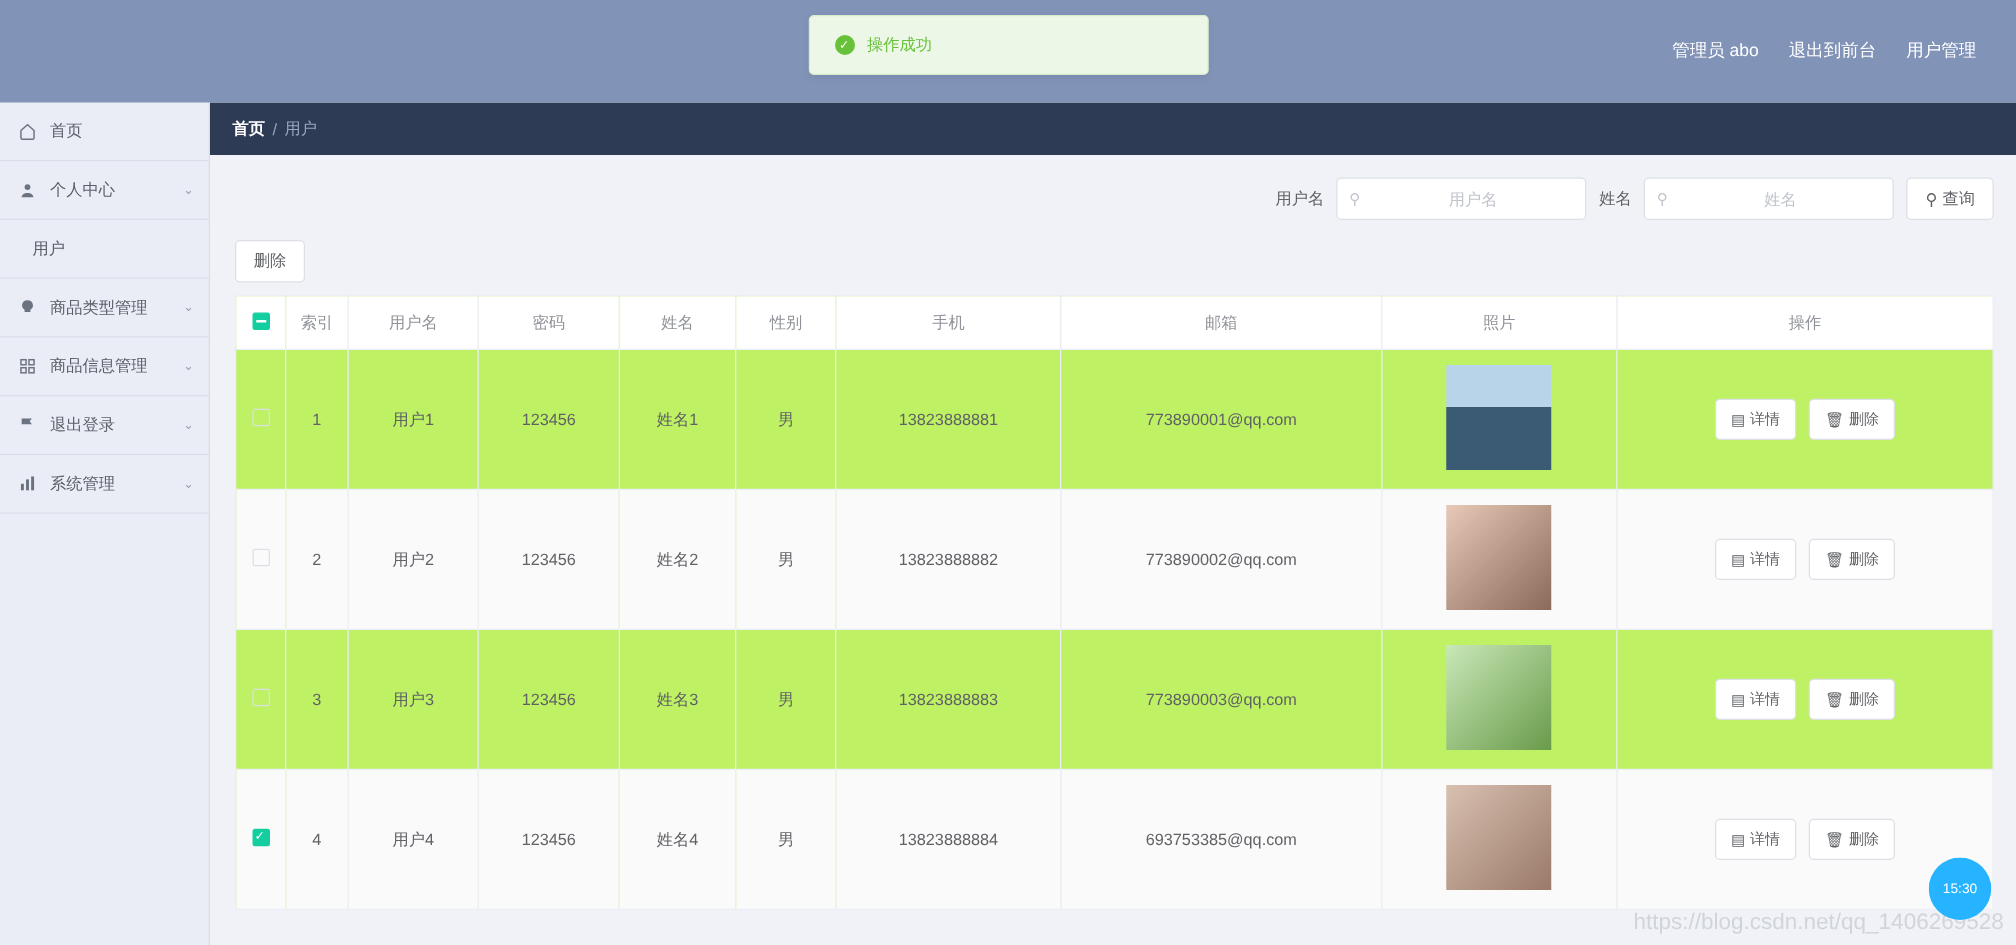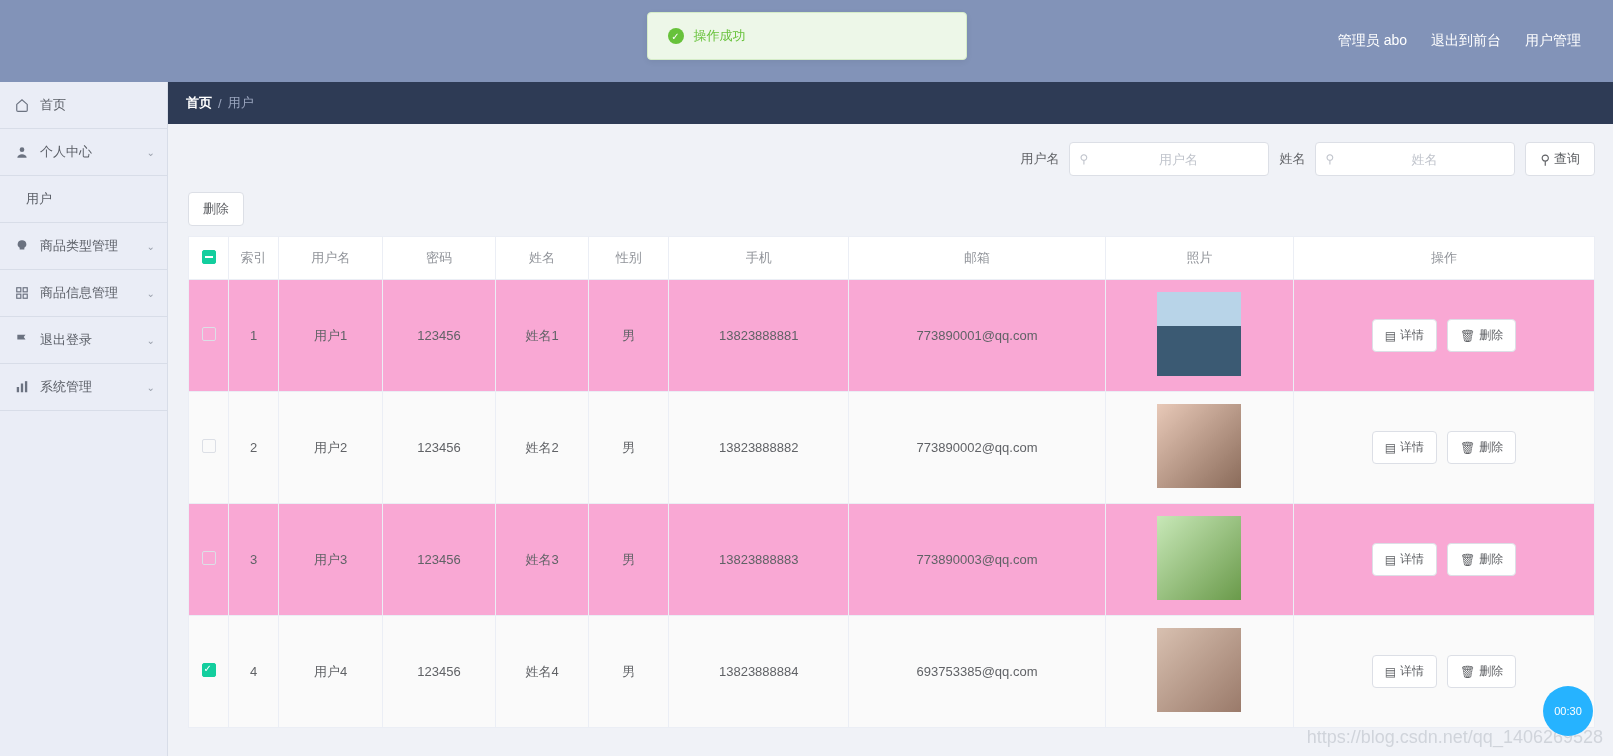--- a/index.html
+++ b/index.html
@@ -21,21 +21,21 @@
 .breadcrumb .sep { color: #9aa5be; }
 .breadcrumb .current { color: #9aa5be; }
 .filters { display: flex; justify-content: flex-end; align-items: center; gap: 10px; margin-bottom: 16px; }
 .filters label { font-size: 13px; color: #606266; }
 .input-wrap { position: relative; }
 .input-wrap .icon { position: absolute; left: 10px; top: 50%; transform: translateY(-50%); color: #c0c4cc; font-size: 12px; }
 .input-wrap input { border: 1px solid #dcdfe6; border-radius: 4px; height: 34px; padding: 0 12px 0 30px; font-size: 13px; width: 200px; text-align: center; color: #606266; }
 .input-wrap input::placeholder { color: #c0c4cc; text-align: center; }
 .btn { border: 1px solid #dcdfe6; background: #fff; border-radius: 4px; height: 34px; padding: 0 14px; font-size: 13px; cursor: pointer; display: inline-flex; align-items: center; gap: 4px; color: #606266; }
 .toolbar { margin-bottom: 10px; }
-table { width: 100%; border-collapse: collapse; background: #f9a8d4; }
+table { width: 100%; border-collapse: collapse; background: #bef264; }
 th, td { border: 1px solid #ebeef5; padding: 12px 8px; text-align: center; font-weight: normal; font-size: 13px; color: #606266; }
 th { background: #fff; color: #909399; }
 tbody tr:nth-child(even) { background: #fafafa; }
 .chk { width: 14px; height: 14px; border: 1px solid #dcdfe6; border-radius: 2px; display: inline-block; margin: 0 auto; position: relative; cursor: pointer; }
 .chk.on { background: #13ce9e; border-color: #13ce9e; }
 .chk.on::after { content: "✓"; color: #fff; font-size: 10px; position: absolute; left: 1px; top: -1px; }
 .chk.ind { background: #13ce9e; border-color: #13ce9e; }
 .chk.ind::after { content: ""; position: absolute; left: 2px; right: 2px; top: 5px; height: 2px; background: #fff; }
 .avatar { width: 84px; height: 84px; object-fit: cover; display: inline-block; background: linear-gradient(135deg,#b8c5d6,#8ea3be); }
 .row-actions { display: flex; gap: 10px; justify-content: center; }
@@ -262,13 +262,13 @@
                 </button>
       </div>
     </td>
           </tr>
         </tbody>
     </table>
   </div>
 </div>
 
 <div class="watermark">https://blog.csdn.net/qq_1406269528</div>
-<div class="badge-timer">00:30</div>
+<div class="badge-timer">15:30</div>
 
 </body></html>

